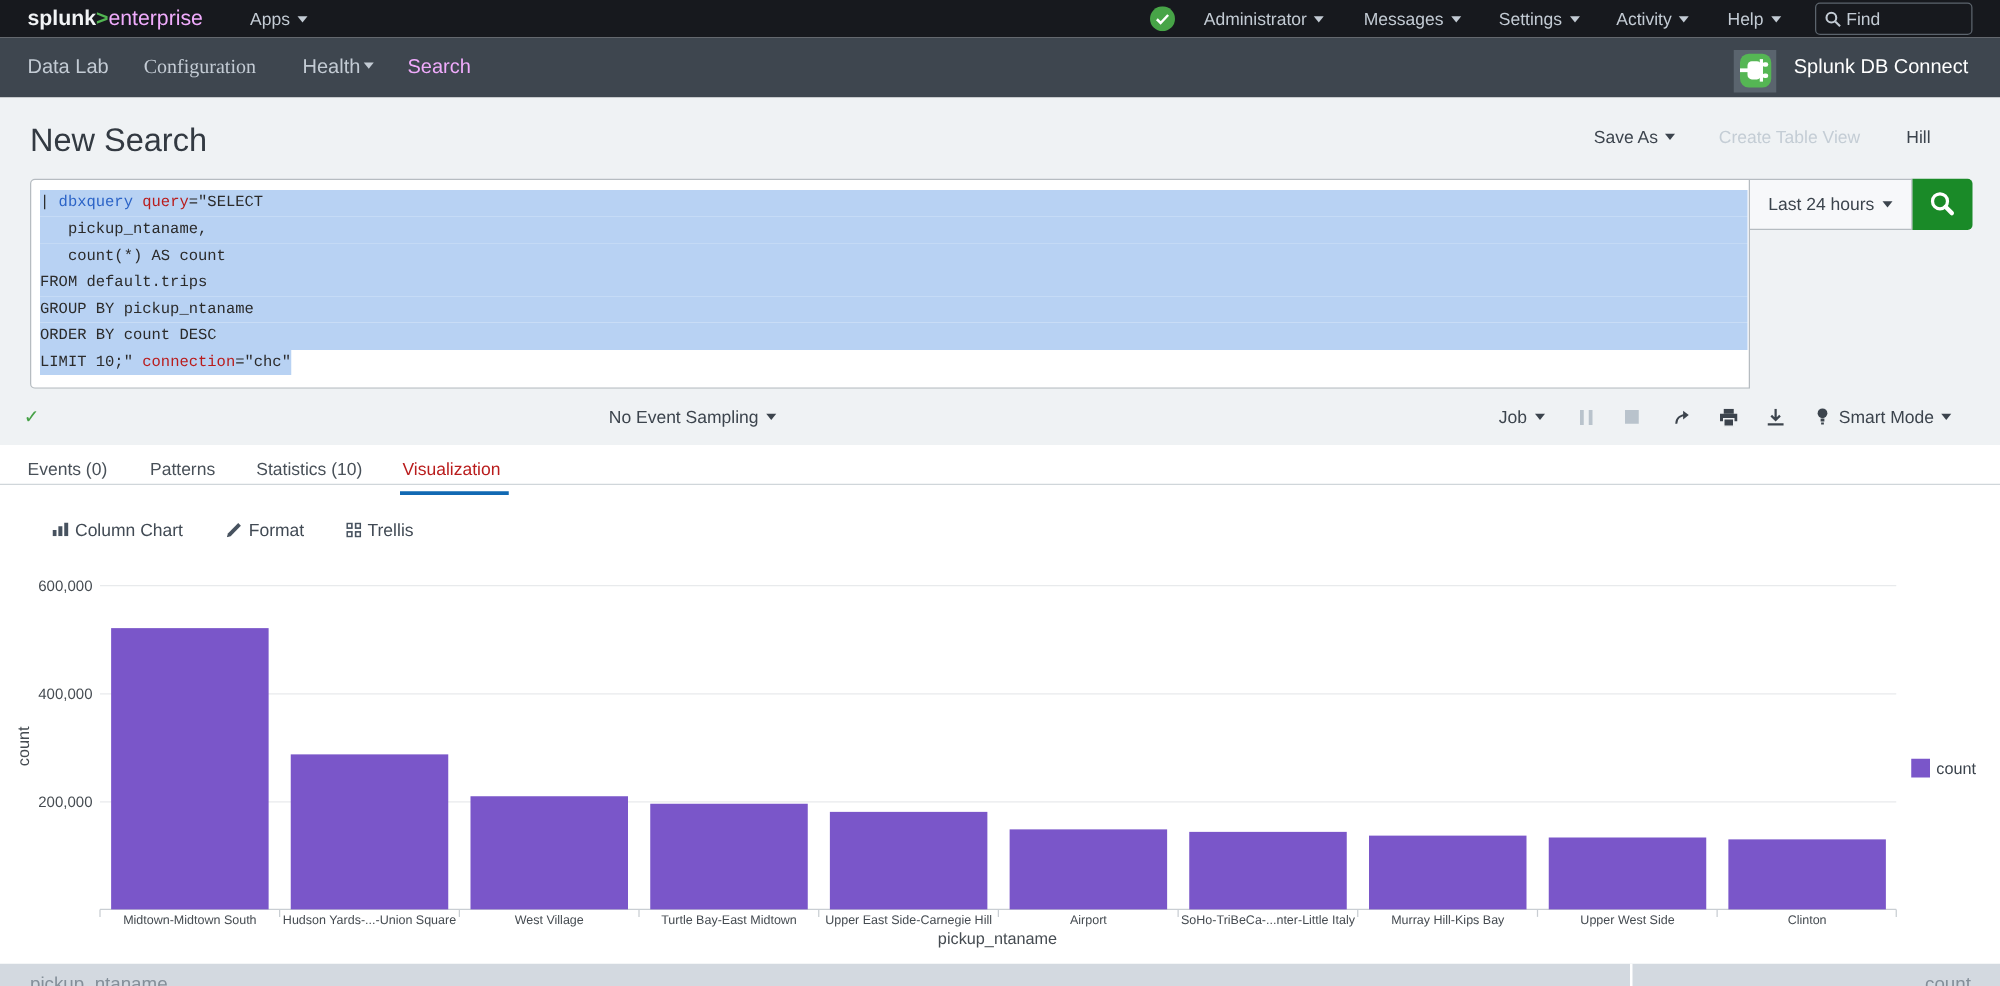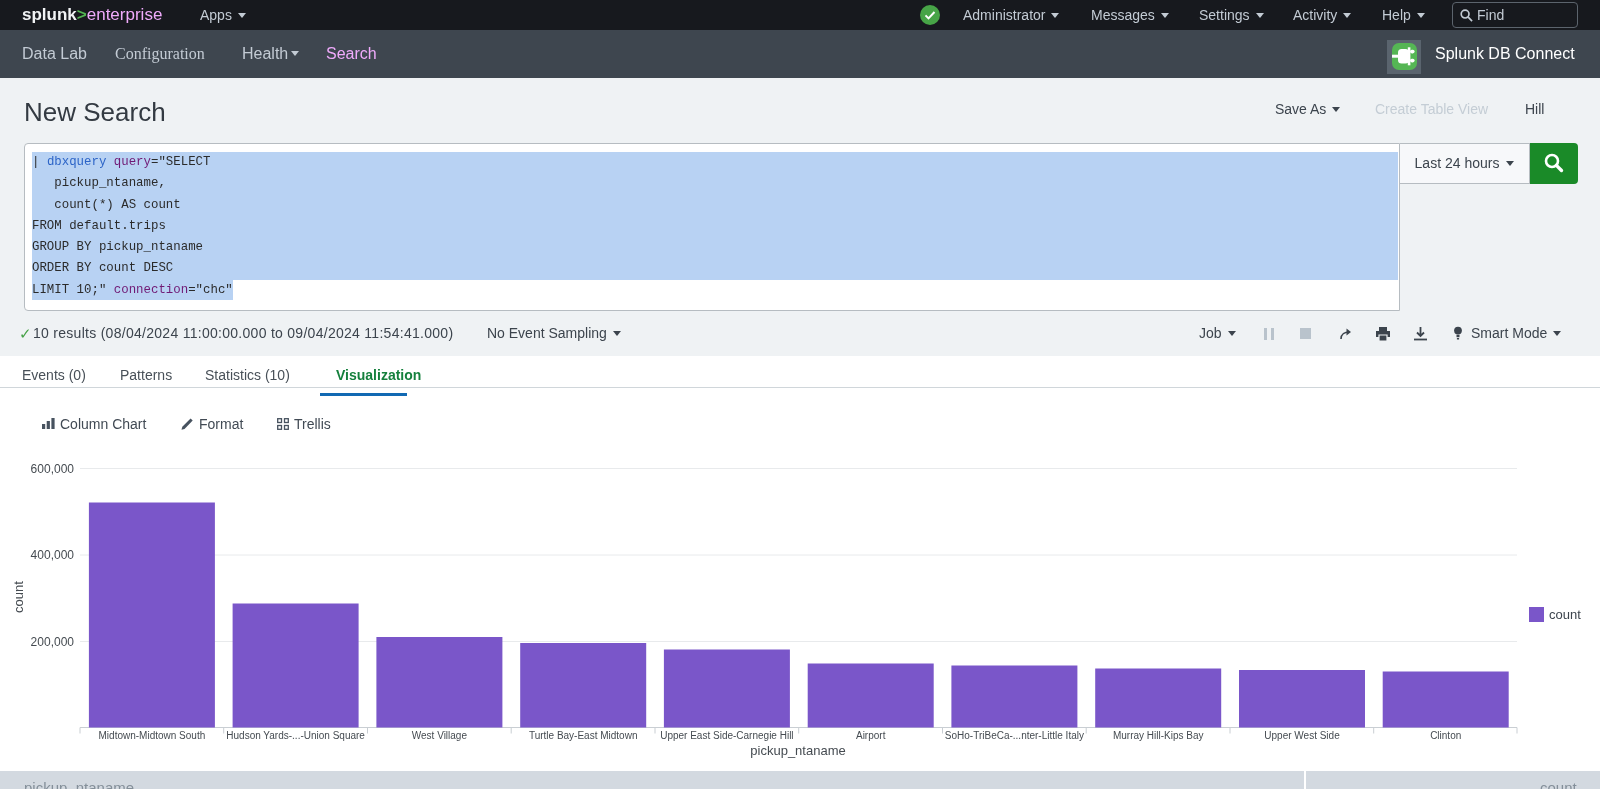--- a/index.html
+++ b/index.html
@@ -34,36 +34,36 @@
 .hbtn .caret { border-top-color:#3c444d; }
 #ctv { color:#c4cdd5; }
 
 
 #searchbox { position:absolute; left:24px; top:65px; width:1376px; height:168px; background:#fff; border:1px solid #b6bcc1; border-radius:4px 0 0 4px; }
 #query { position:absolute; left:7px; top:8px; font-family:"Liberation Mono", monospace; font-size:12.4px; line-height:21.3px; color:#2b2b2b; white-space:pre; }
 #query .line { display:block; height:21.3px; width:1366px; }
 #query .line .sel { background:#b8d2f3; display:block; height:21.3px; }
 #query .line.last .sel { display:inline; padding:3.7px 0; }
 .kblue { color:#2c64c7;margin-top:44px; }
-.kgreen { color:#701a75; }
+.kgreen { color:#b91c1c; }
 #timepicker { position:absolute; left:1400px; top:65px; width:130px; height:41px; background:#f7f8fa; border:1px solid #b6bcc1; border-left:none; font-size:14px; color:#3c444d; text-align:center; line-height:39px; }
 #timepicker .caret { border-top-color:#3c444d; margin-left:7px; }
 #searchbtn { position:absolute; left:1530px; top:65px; width:48px; height:41px; background:#1a8a28; border-radius:0 4px 4px 0; text-align:center; }
 #searchbtn svg { margin-top:9px; }
 
 
 #results { position:absolute; left:0; top:311px; width:1600px; height:45px; background:#eff2f4; font-size:14px; color:#3c444d; }
 #results .r { position:absolute; top:0; height:45px; line-height:45px; }
 #results .icon { line-height:normal; }
 #results .icon svg { display:block; }
 
 
 #tabs { position:absolute; left:0; top:356px; width:1600px; height:32px; background:#fff; border-bottom:1px solid #d0d6da; }
 #tabs .tab { position:absolute; top:0; height:39px; line-height:39px; font-size:14px; color:#485058; }
-#tabs .tab.active { color:#15803d; font-weight:bold;margin-left:14px; }
+#tabs .tab.active { color:#b91c1c; font-weight:normal; }
 #vizuline { position:absolute; left:320px; top:36.5px; width:87px; height:3.5px; background:#1169b3; }
 
 
 #viz { position:absolute; left:0; top:396px; width:1600px; height:372px; background:#fff; }
 .tool { position:absolute; top:0; height:56px; line-height:56px; font-size:14px; color:#414a54; }
 .tool svg { vertical-align:middle; margin-right:5px; margin-top:-3px; }
 
 
 #tblhead { position:absolute; left:0; top:771px; width:1600px; height:18px; background:#d3d9e0; color:#848f99; font-size:15px; }
 #tblhead .cell { position:absolute; top:8px; }
@@ -124,21 +124,20 @@
     </div>
     <div id="timepicker">Last 24 hours<span class="caret"></span></div>
     <div id="searchbtn"><svg width="22" height="22" viewBox="0 0 22 22">
           <circle cx="9" cy="9" r="6" stroke="#fff" stroke-width="2.6" fill="none"></circle>
           <line x1="13.4" y1="13.4" x2="18.5" y2="18.5" stroke="#fff" stroke-width="3.4" stroke-linecap="round"></line>
         </svg></div>
   </div>
 
   <div id="results">
     <div class="r" style="left:19px; color:#46a146; font-size:15px;">✓</div>
-    <div class="r" style="left:33px; letter-spacing:0.28px;">10 results (08/04/2024 11:00:00.000 to 09/04/2024 11:54:41.000)</div>
     <div class="r" style="left:487px;">No Event Sampling<span class="caret" style="border-top-color:#3c444d;"></span></div>
     <div class="r" style="left:1199px;">Job<span class="caret" style="border-top-color:#3c444d;"></span></div>
     <div class="r icon" style="left:1264px; top:17px; height:12px;">
         <span style="float:left;width:3px;height:12px;background:#b9c3cc;margin-right:4px;"></span>
         <span style="float:left;width:3px;height:12px;background:#b9c3cc;"></span>
       </div>
     <div class="r icon" style="left:1300px; top:17px; height:11px;">
         <span style="float:left;width:11px;height:11px;background:#b9c3cc;"></span>
       </div>
     <div class="r icon" style="left:1339px; top:16px; height:14px;">

